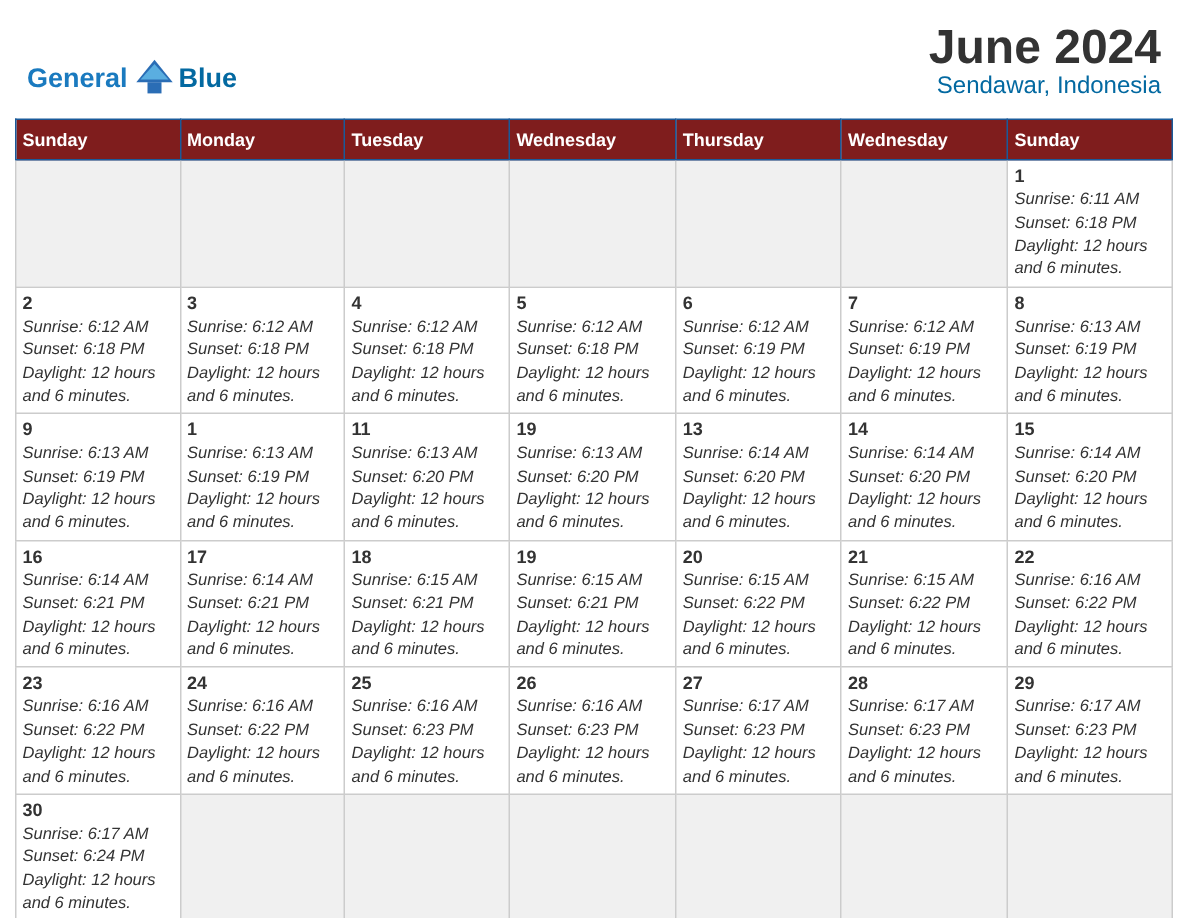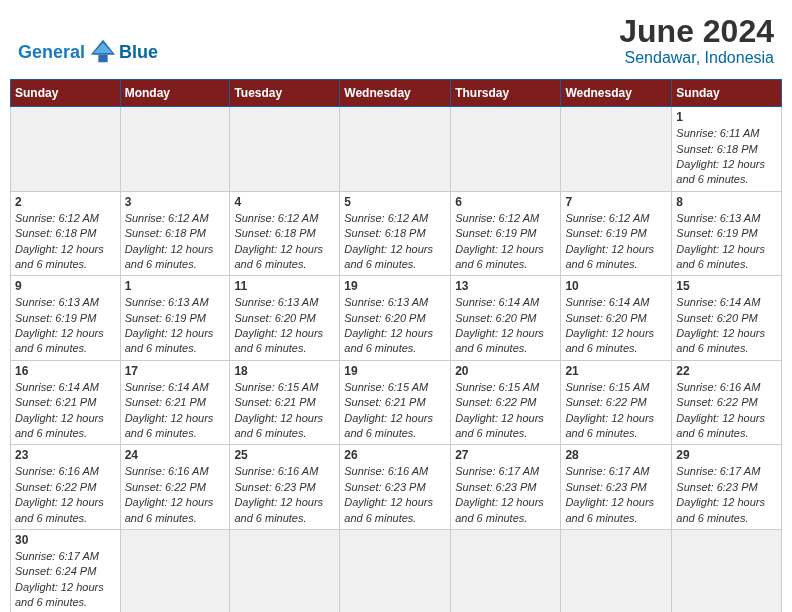--- a/index.html
+++ b/index.html
@@ -191,21 +191,21 @@
       </td>
       <td>
         <div class="day-number">19</div>
         <div class="day-info">Sunrise: <span>6:13 AM</span><br>Sunset: <span>6:20 PM</span><br>Daylight: <span>12 hours and 6 minutes.</span></div>
       </td>
       <td>
         <div class="day-number">13</div>
         <div class="day-info">Sunrise: <span>6:14 AM</span><br>Sunset: <span>6:20 PM</span><br>Daylight: <span>12 hours and 6 minutes.</span></div>
       </td>
       <td>
-        <div class="day-number">10</div>
+        <div class="day-number">14</div>
         <div class="day-info">Sunrise: <span>6:14 AM</span><br>Sunset: <span>6:20 PM</span><br>Daylight: <span>12 hours and 6 minutes.</span></div>
       </td>
       <td>
         <div class="day-number">15</div>
         <div class="day-info">Sunrise: <span>6:14 AM</span><br>Sunset: <span>6:20 PM</span><br>Daylight: <span>12 hours and 6 minutes.</span></div>
       </td>
     </tr>
 
     <tr>
       <td>

